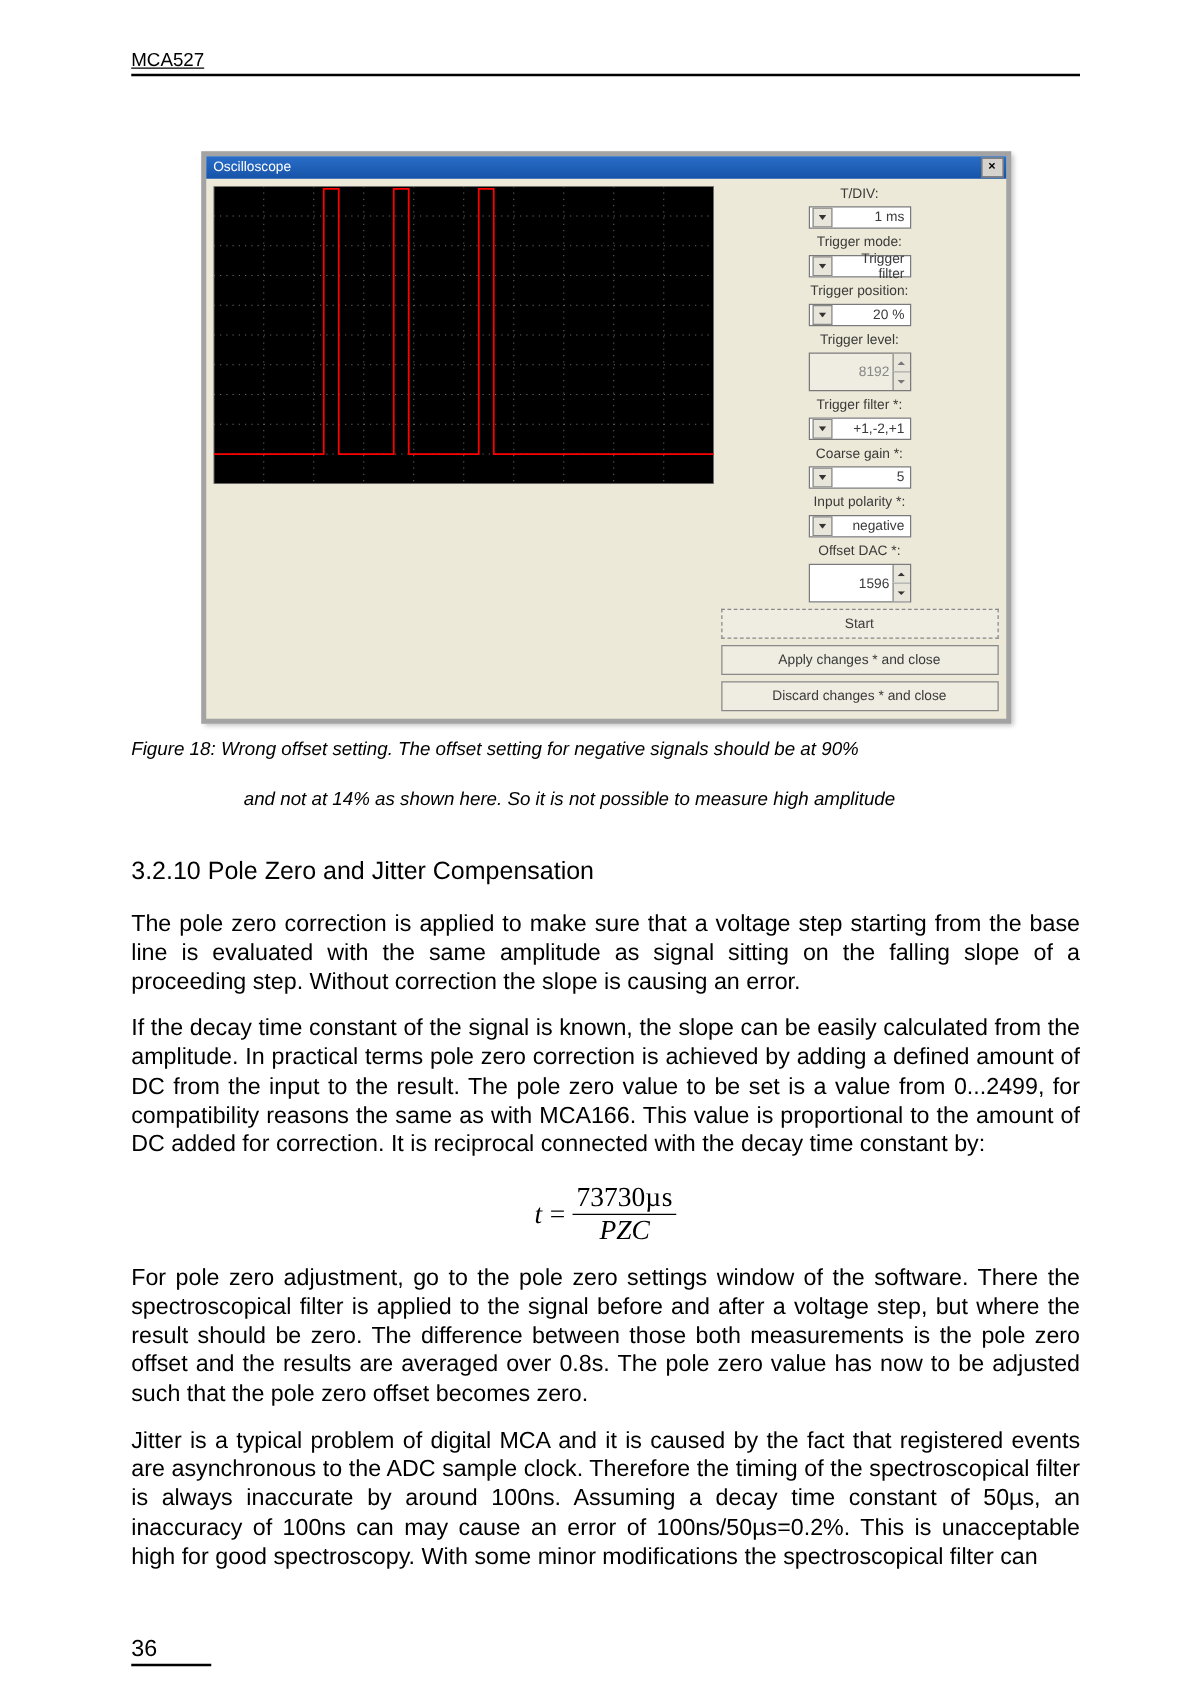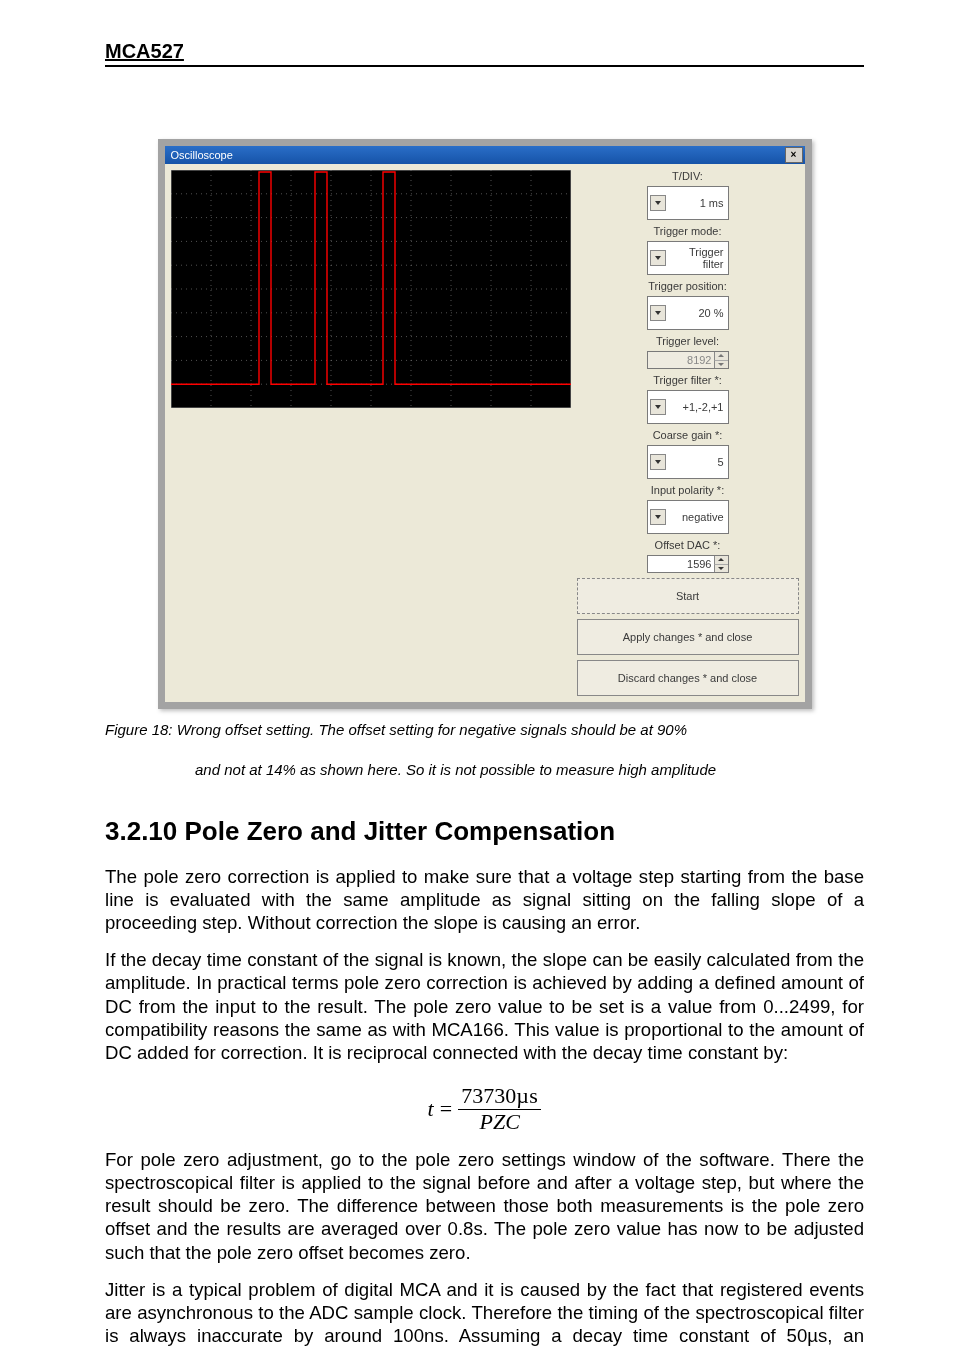--- a/index.html
+++ b/index.html
@@ -12,36 +12,36 @@
     width: 954px;
     min-height: 1351px;
     margin: 0 auto;
     box-sizing: border-box;
     padding: 40px 90px 20px 105px;
     display: flex;
     flex-direction: column;
     position: relative;
   }
   .header-title {
-    font-size: 20px;
-    font-weight: bold;
+    font-size: 15px;
+    font-weight: normal;
     text-decoration: underline;
     margin: 0 0 2px 0;
   }
   .header-rule {
     border: none;
     border-top: 2px solid #000;
     margin: 0 0 60px 0;
   }
 
   
   .osc-wrap {
     width: 640px;
-    margin: 12px auto 8px auto;
-    border: 7px solid #a3a3a3;
+    margin: 0 auto 8px auto;
+    border: 4px solid #a3a3a3;
     box-shadow: 2px 2px 4px rgba(0,0,0,.25);
     background: #ece9d8;
     font-family: Tahoma, Arial, sans-serif;
     font-size: 11px;
   }
   .osc-titlebar {
     display: flex;
     align-items: center;
     background: linear-gradient(#2a6ec8,#1653a8);
     color: #fff;
@@ -86,21 +86,21 @@
     align-items: center;
     gap: 4px;
     flex-direction: column;
   }
   .osc-row .label {
     flex: 1;
     font-size: 11px;
   }
   .osc-select {
     width: 82px;
-    height: 34px;
+    height: 18px;
     border: 1px solid #7a7a7a;
     background: #fff;
     display: flex;
     align-items: center;
     padding: 0 2px;
     box-sizing: border-box;
     font-size: 11px;
   }
   .osc-select .dd {
     width: 14px; height: 14px;
@@ -110,21 +110,21 @@
     margin-right: 2px;
   }
   .osc-select .dd svg { display:block; }
   .osc-select .val {
     flex: 1;
     text-align: right;
     padding-right: 2px;
   }
   .osc-spin {
     width: 82px;
-    height: 18px;
+    height: 31px;
     border: 1px solid #7a7a7a;
     background: #fff;
     display: flex;
     align-items: stretch;
     box-sizing: border-box;
     font-size: 11px;
   }
   .osc-spin .val {
     flex: 1;
     display: flex;
@@ -141,21 +141,21 @@
     flex: 1;
     border-left: 1px solid #888;
     background: #e8e5da;
     display: flex;
     align-items: center;
     justify-content: center;
   }
   .osc-spin .sbtn + .sbtn { border-top: 1px solid #aaa; }
   .osc-spin.disabled { background: #efece1; color: #888; }
   .win-btn {
-    height: 36px;
+    height: 24px;
     border: 1px solid #888;
     background: #efece1;
     display: flex;
     align-items: center;
     justify-content: center;
     font-size: 11px;
     box-sizing: border-box;
   }
   .win-btn.dotted {
     border-style: dashed;
@@ -169,22 +169,22 @@
     margin: 4px 0 36px 0;
   }
   .fig-caption .indent {
     display: block;
     padding-left: 90px;
     margin-top: 21px;
   }
 
   
   h3.section {
-    font-size: 26px;
-    font-weight: bold;
+    font-size: 20px;
+    font-weight: normal;
     margin: 0 0 18px 0;
   }
 
   
   p.body {
     font-size: 18.6px;
     line-height: 1.25;
     text-align: justify;
     margin: 0 0 14px 0;
   }

